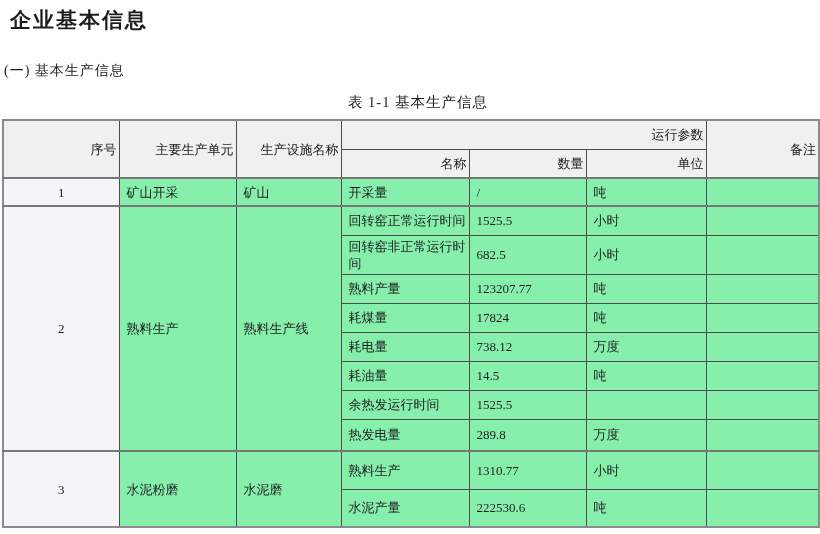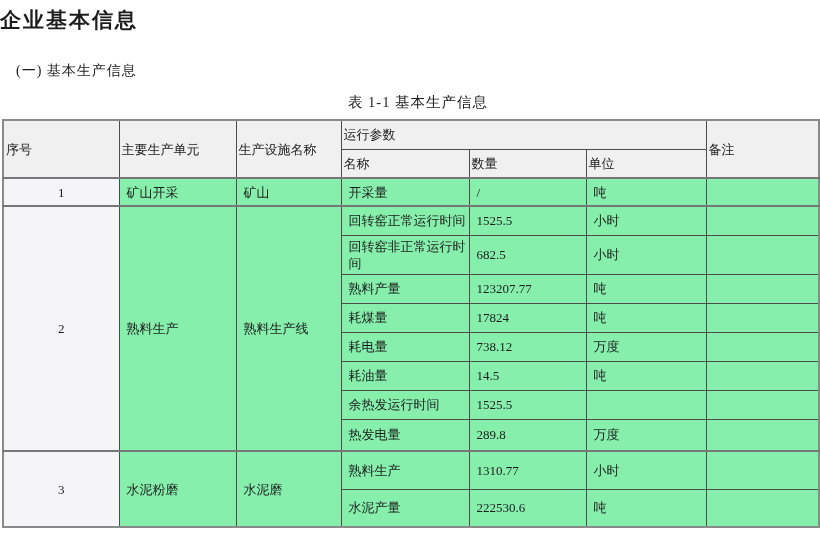--- a/index.html
+++ b/index.html
@@ -12,45 +12,45 @@
   }
   *{box-sizing:border-box;}
   html,body{margin:0;padding:0;}
   body{
     width:820px;height:534px;overflow:hidden;background:#ffffff;
     font-family:"Liberation Serif","DejaVu Serif",serif;
     color:var(--text);
   }
   .doc-title{
     font-size:21px;font-weight:bold;letter-spacing:2px;
-    margin:6px 0 0 0;line-height:28px;
+    margin:6px 0 0 10px;line-height:28px;
   }
   .section-heading{
     font-size:14px;letter-spacing:1px;
-    margin:28px 0 0 16px;line-height:18px;
+    margin:28px 0 0 4px;line-height:18px;
   }
   .table-caption{
     font-size:14.5px;letter-spacing:1px;text-align:center;
     margin:13px 0 0 8px;line-height:18px;width:820px;
   }
   table.info-table{
     border-collapse:collapse;table-layout:fixed;
     width:816px;margin:8px 0 0 2px;
     border:2px solid var(--border-outer);
   }
   .info-table th,.info-table td{
     border:1px solid var(--border-inner);
     font-size:13px;font-weight:normal;
     padding:2px 1px 2px 7px;
     vertical-align:middle;line-height:17px;
     overflow:hidden;
   }
   .info-table thead th{
     background:var(--header-bg);
-    text-align:left;padding:4px 2px;
+    text-align:right;padding:4px 2px;
     height:29px;
   }
   .info-table td{background:#86efac;}
   .info-table td.seq-cell{
     background:var(--seq-bg);text-align:center;padding:2px 2px;
   }
   .info-table tbody tr{height:29px;}
   .info-table tbody tr.row-h28{height:28px;}
   .info-table tbody tr.row-h32{height:32px;padding-left:28px;}
   .info-table tbody tr.row-h38{height:38px;}

